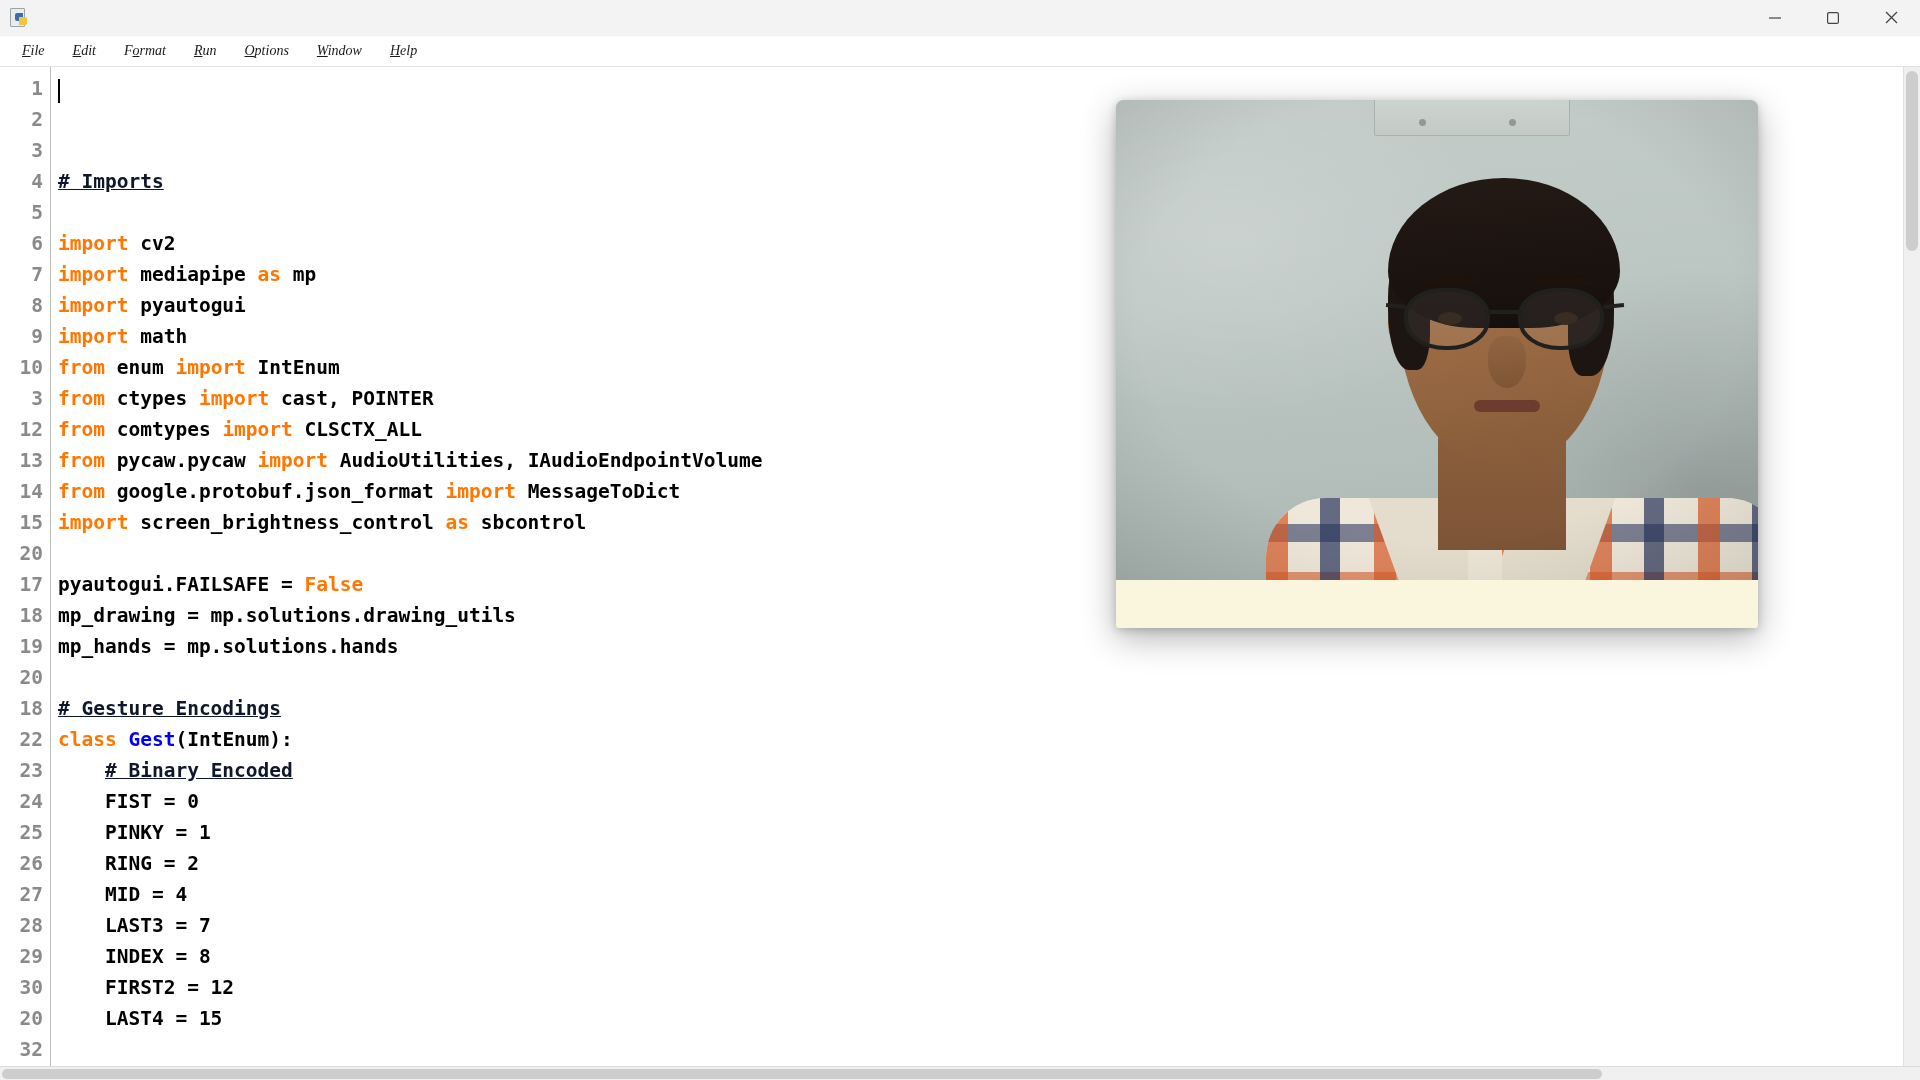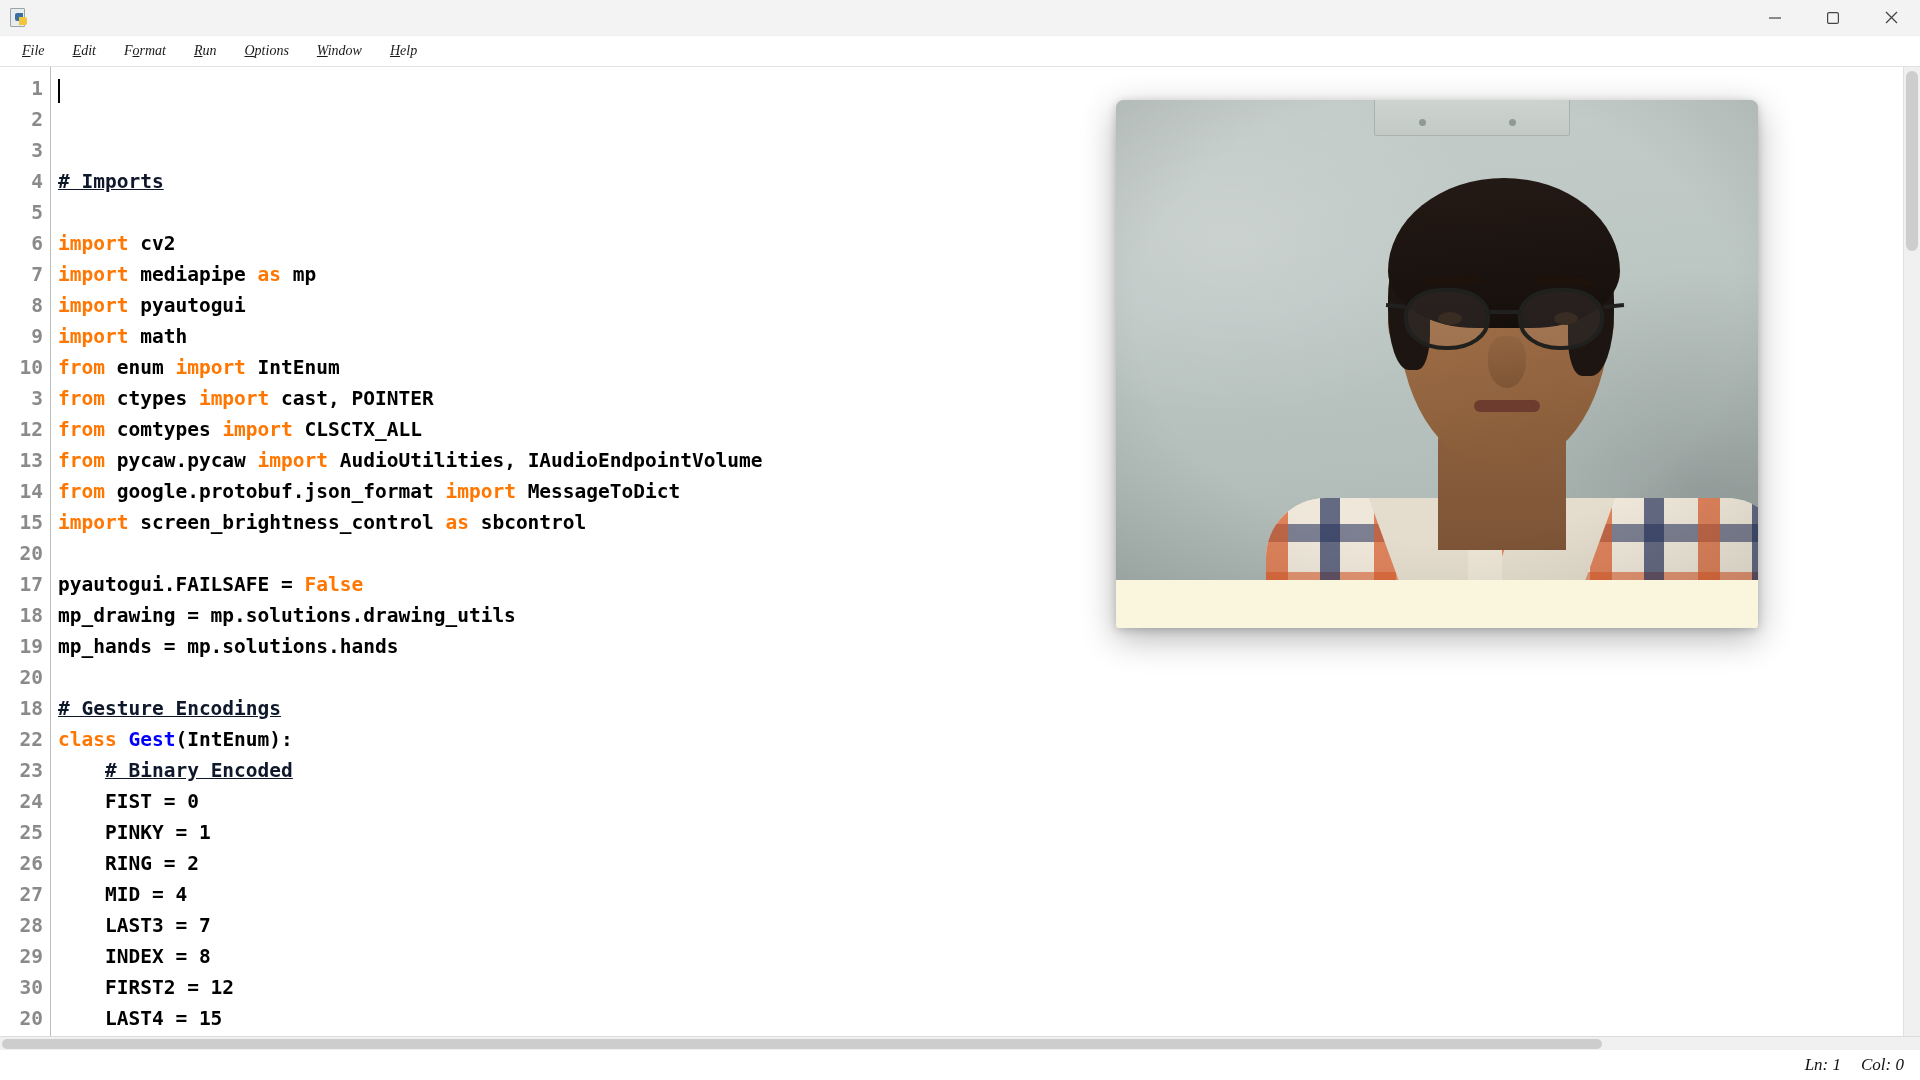--- a/index.html
+++ b/index.html
@@ -437,24 +437,20 @@
     </div>
     <div id="vscroll">
       <div id="vscroll-thumb"></div>
     </div>
   </div>
 
   <div id="hscroll">
     <div id="hscroll-thumb"></div>
   </div>
 
-  <div id="status-bar">
-    <span>Ln: 1</span>
-    <span>Col: 0</span>
-  </div>
 
   <div id="cv-window">
     <div id="cv-video">
       <div id="scene">
         <div class="wall"></div>
         <div class="wall-shadow"></div>
         <div class="switchplate">
           <div class="s1"></div>
             <div class="s2"></div>
         </div>

